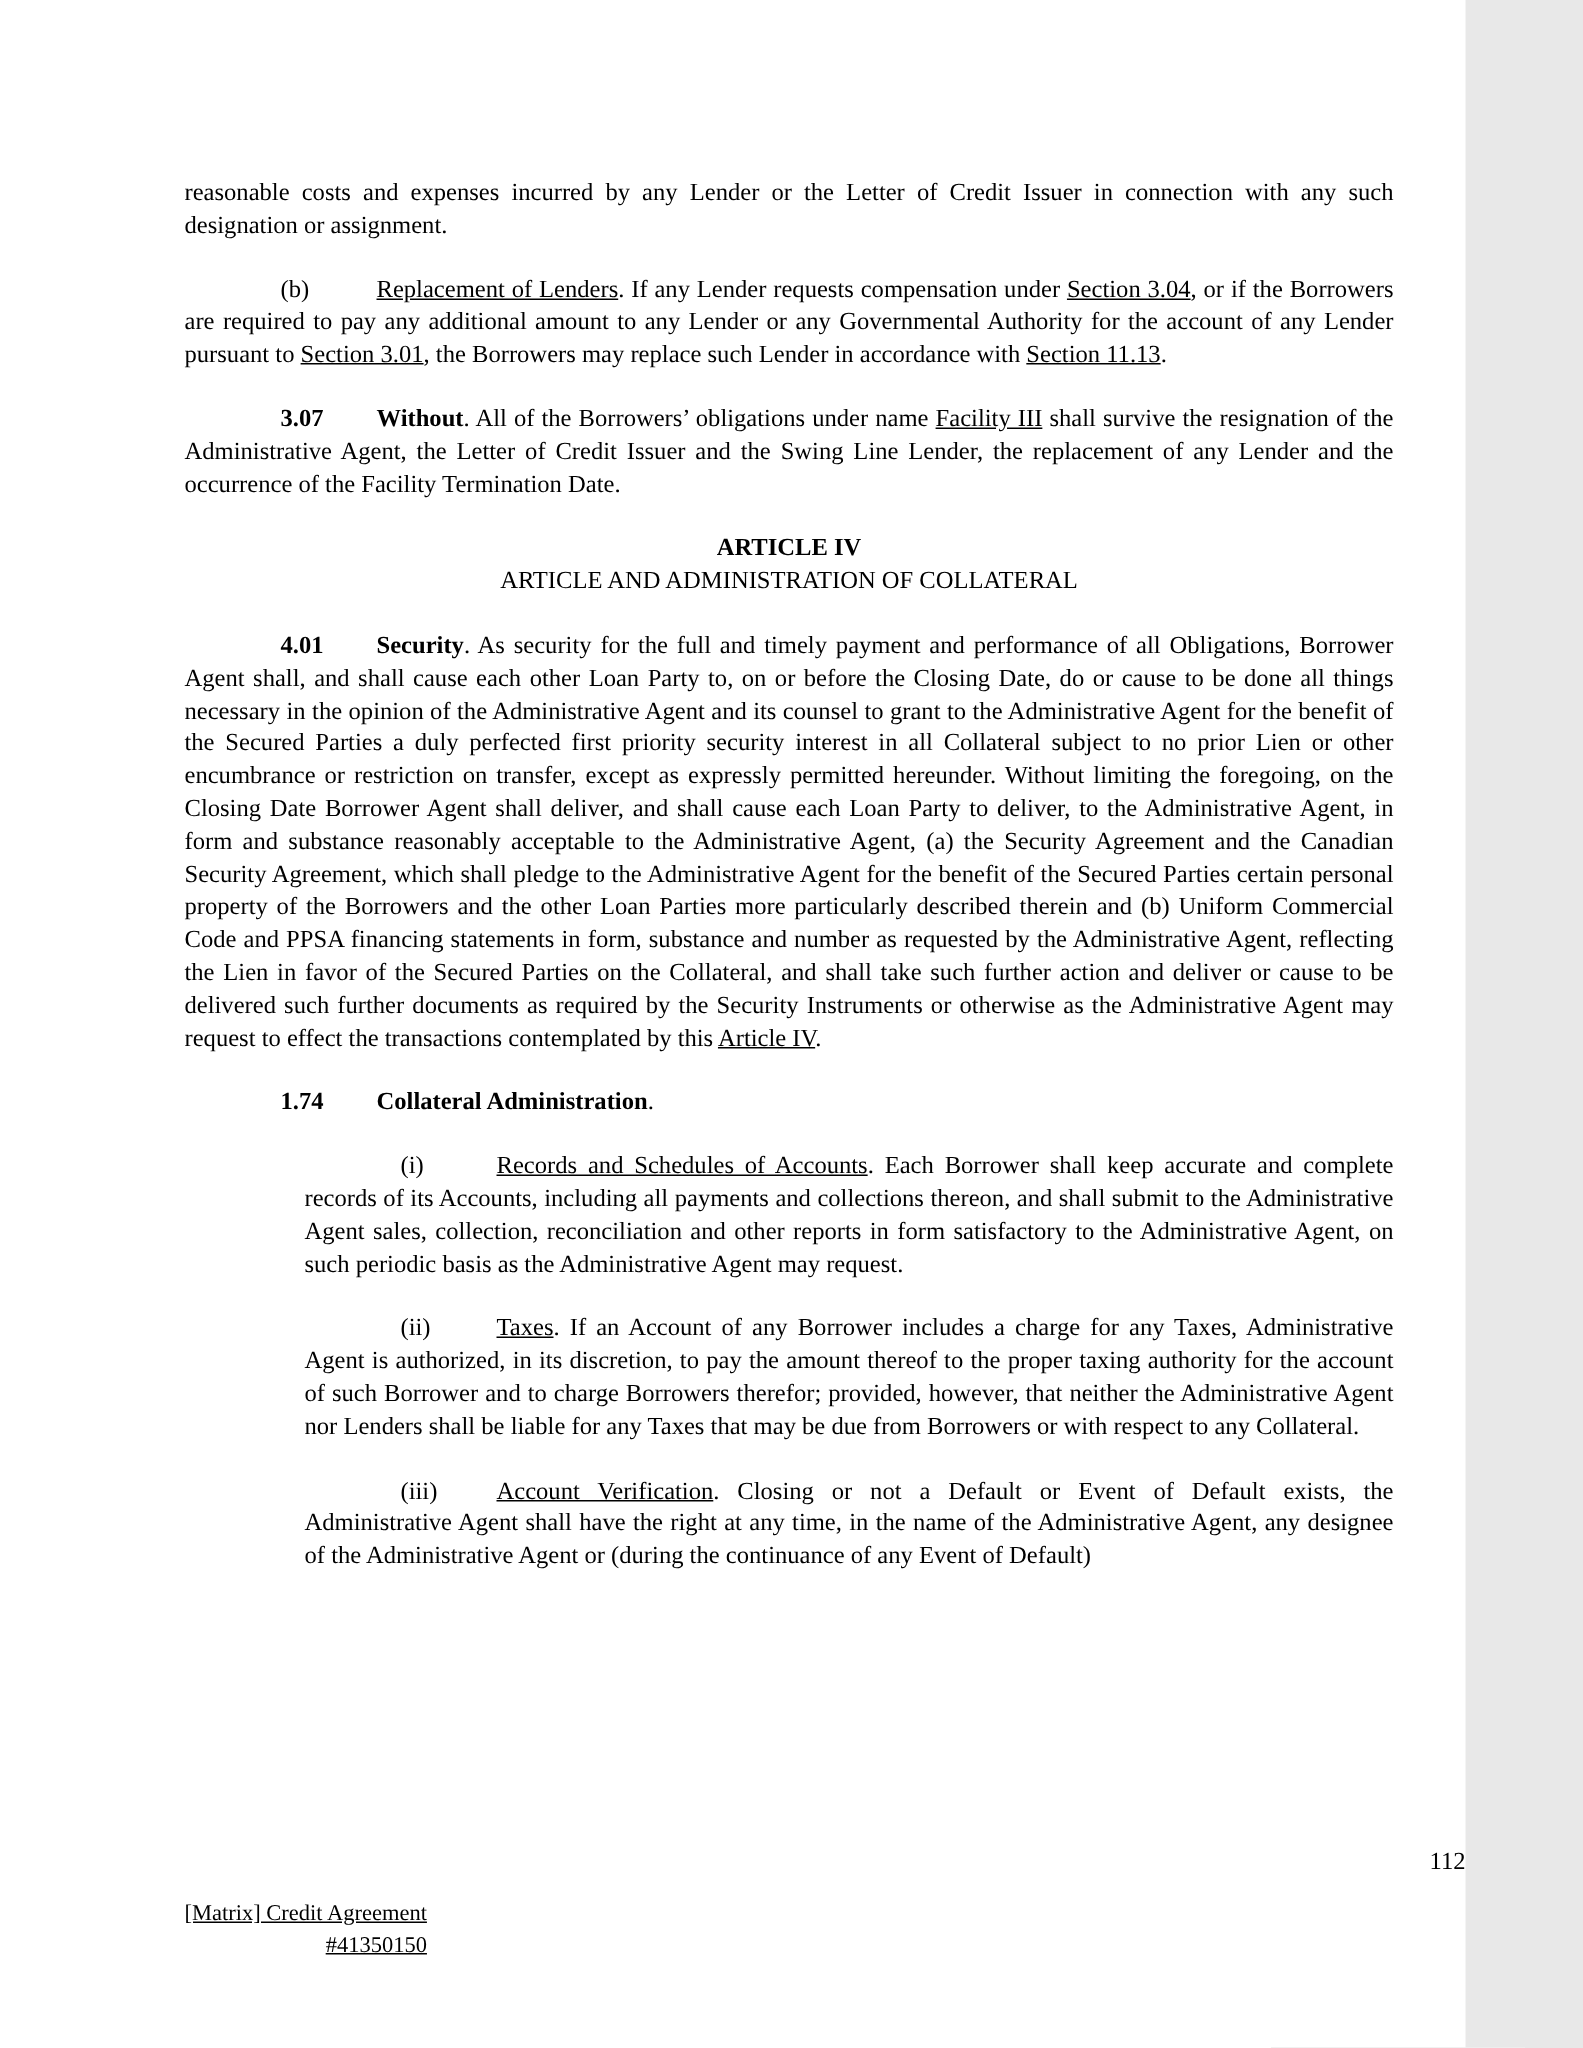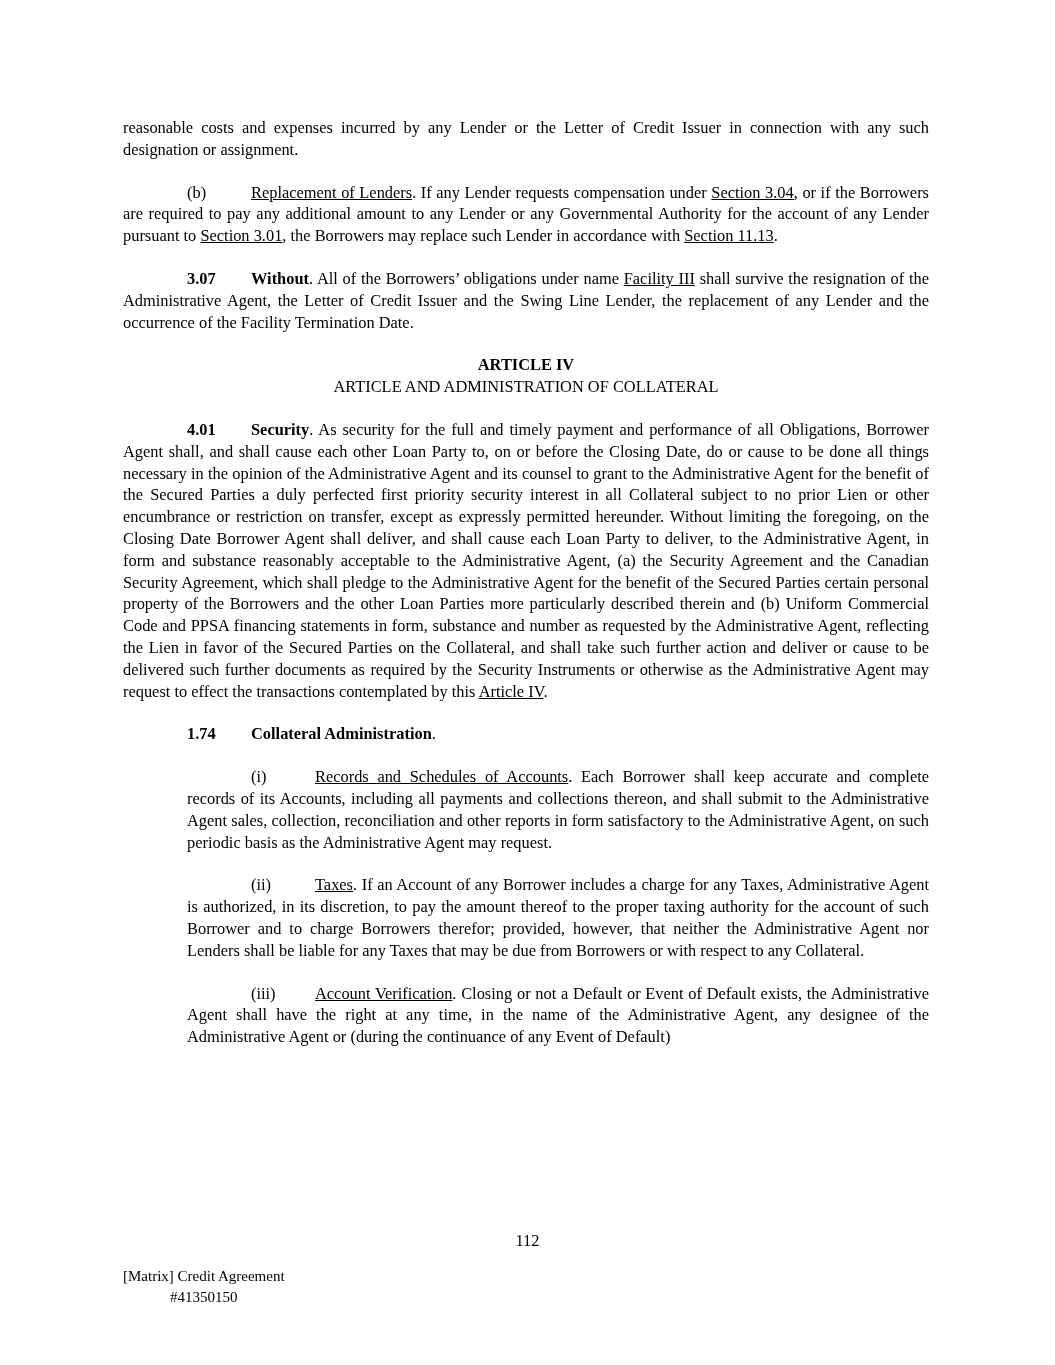--- a/index.html
+++ b/index.html
@@ -4,61 +4,62 @@
 <style>
   * { margin: 0; padding: 0; box-sizing: border-box; }
   html, body { background: #e8e8e8; }
   body {
     width: 1055px; height: 1365px;
     font-family: "Liberation Serif", "DejaVu Serif", serif;
     color: #000;
   }
   .page {
     position: relative;
-    width: 1055px; height: 1365px;
+    width: 977px; height: 1365px;
     background: #ffffff;
     overflow: hidden;
     padding-left: 35px;
   }
   .content {
     position: absolute;
     top: 117px; left: 123px;
     width: 806px;
     font-size: 16.4px;
     line-height: 21.8px;
     text-align: justify;
   }
   p.para {
     text-align: justify;
     margin-bottom: 21px;
     text-indent: 64px;
   }
   p.flush { text-indent: 0; }
-  p.sub { margin-left: 64px; }
+  p.sub { margin-left: 80px; }
   .label {
     display: inline-block;
     width: 64px;
     text-indent: 0;
   }
   .u { text-decoration: underline; }
   .b { font-weight: bold; }
   .heading { text-align: center; margin-bottom: 21px; }
   .heading .line1 { font-weight: bold; }
   .page-number {
     position: absolute;
     top: 1231px; left: 0; right: 0;
-    text-align: center;
+    text-align: right;
     font-size: 16.4px;
   }
   .footer {
     position: absolute;
     top: 1266px; left: 123px;
     font-size: 15px;
     line-height: 21px;
-    text-align: center;
+    text-align: right;
+    text-decoration: underline;
   }
 </style>
 </head>
 <body>
 
 <div class="page">
 
   <div class="content">
 
     <p class="para flush"><span>reasonable costs and expenses incurred by any Lender or the Letter of Credit Issuer in connection with any such designation or assignment.</span></p>

